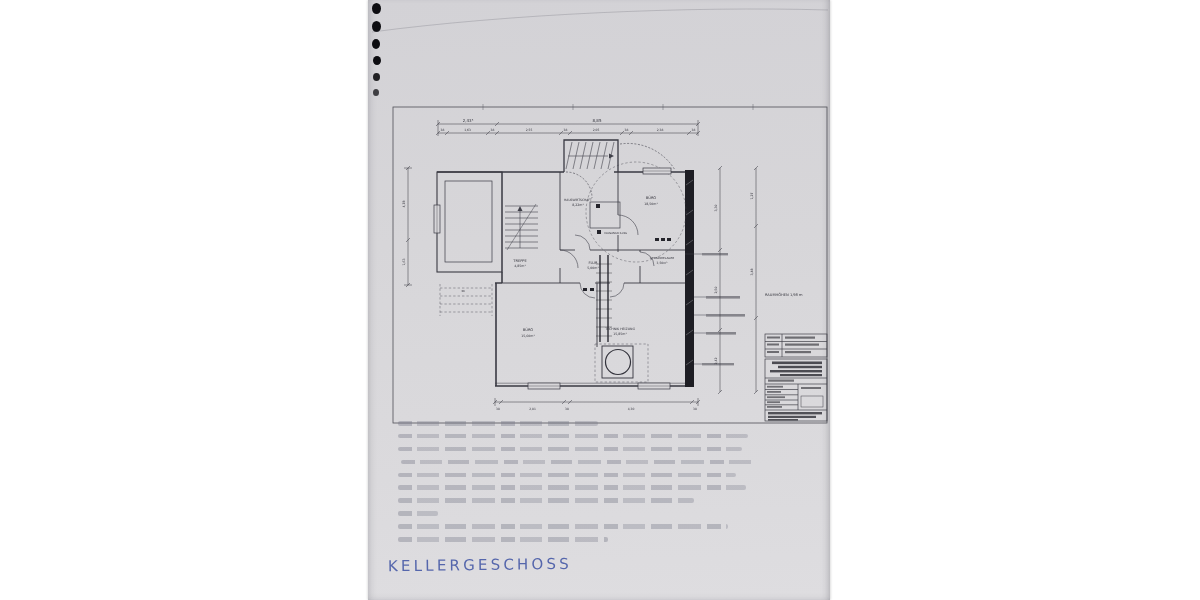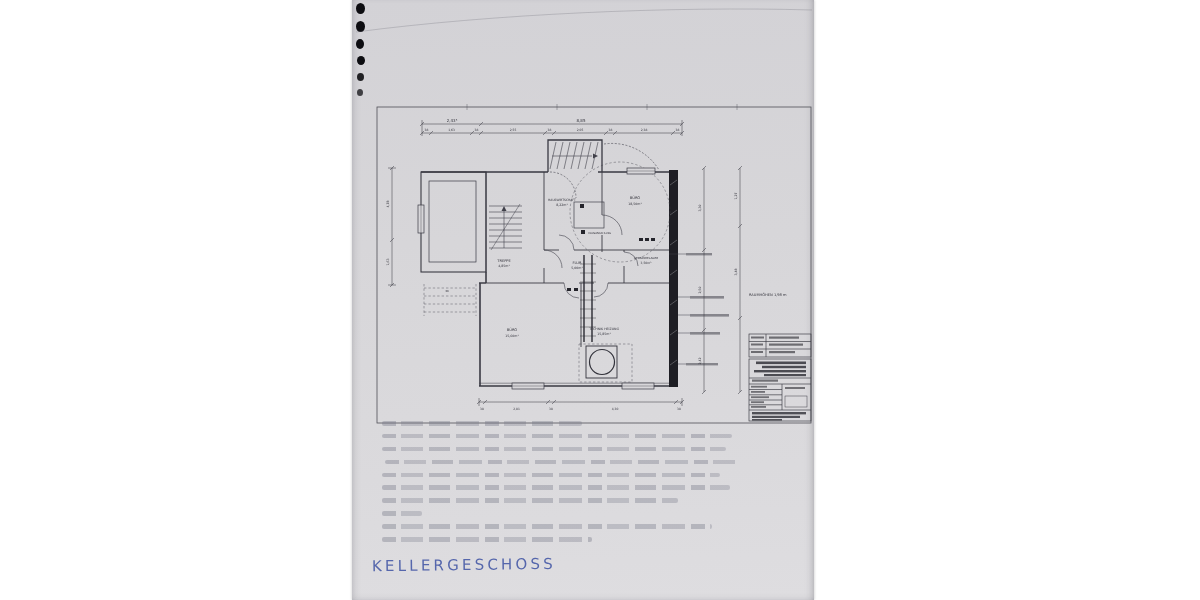--- a/index.html
+++ b/index.html
@@ -1,19 +1,19 @@
 <!DOCTYPE html>
 <html><head>
 <meta charset="utf-8">
 <style>
   html,body{margin:0;padding:0;background:#ffffff;}
   .scene{position:relative;width:1200px;height:600px;background:#ffffff;overflow:hidden;
          font-family:"DejaVu Sans",sans-serif;}
   
-  .paper{position:absolute;left:352px;top:0;width:462px;height:600px;
+  .paper{position:absolute;left:368px;top:0;width:462px;height:600px;
          background:linear-gradient(178deg,#d3d2d6 0%,#d7d6d9 40%,#dbdadd 78%,#dedde0 100%);
          box-shadow:inset -7px 0 9px -7px rgba(60,60,72,.38),
                     inset 6px 0 8px -6px rgba(60,60,72,.28),
                     inset 0 -5px 10px -8px rgba(60,60,72,.25),
                     1px 0 2px rgba(0,0,0,.12), -1px 0 2px rgba(0,0,0,.10);}
   .paper-svg{position:absolute;left:0;top:0;filter:blur(.25px);opacity:.96;}
   .spiral{position:absolute;left:0;top:0;width:20px;height:120px;}
   .spiral span{position:absolute;background:#0d0d11;border-radius:50%;display:block;}
   .ghost-text{position:absolute;left:30px;top:421px;width:356px;}
   .ghost-line{height:4.5px;border-radius:2px;filter:blur(.7px);margin-bottom:8.4px;

